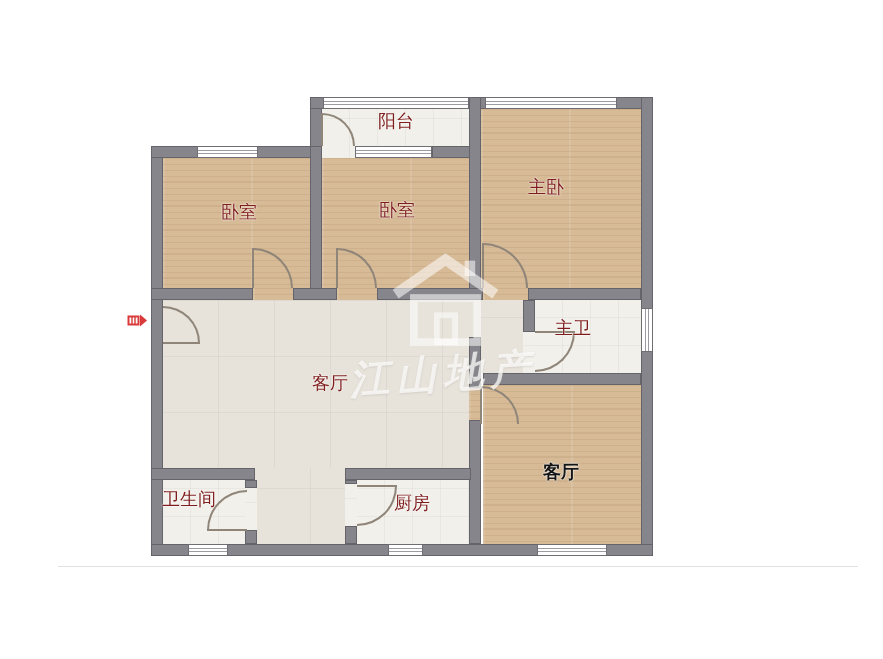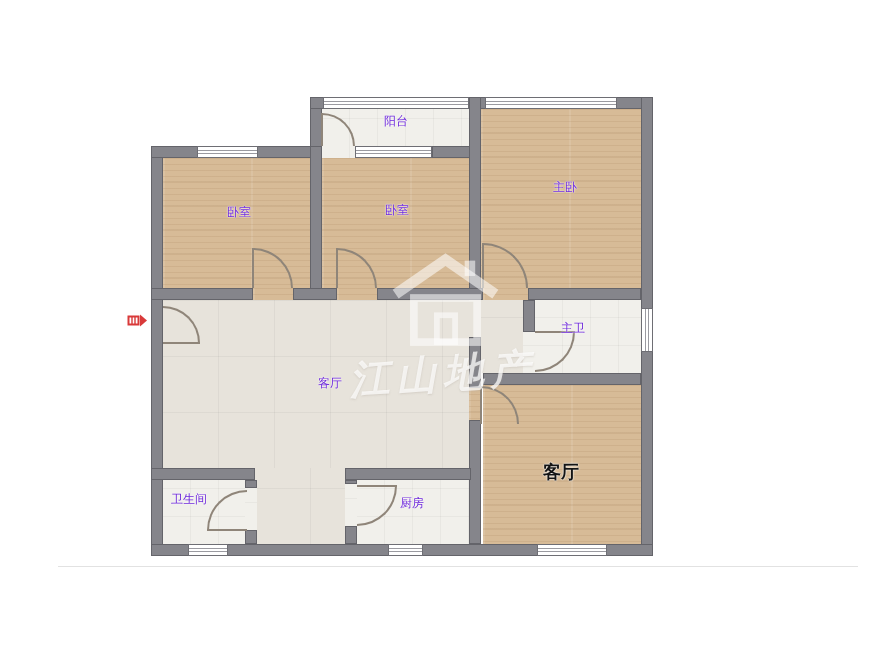--- a/index.html
+++ b/index.html
@@ -30,21 +30,21 @@
   .win-v::before,.win-v::after{content:"";position:absolute;top:0;bottom:0;width:1px;background:#9a9aa0;}
   .win-v::before{left:31%;}
   .win-v::after{left:63%;}
   
   .arc{border:0 solid #8f8579;background:transparent;}
   .arc-ne{border-top-width:2px;border-right-width:2px;border-top-right-radius:100% 100%;}
   .arc-se{border-bottom-width:2px;border-right-width:2px;border-bottom-right-radius:100% 100%;}
   .arc-nw{border-top-width:2px;border-left-width:2px;border-top-left-radius:100% 100%;}
   .panel{background:#8f8579;}
   
-  .room-label{position:absolute;transform:translate(-50%,-50%);font-size:12px;color:#6d28d9;
+  .room-label{position:absolute;transform:translate(-50%,-50%);font-size:18px;color:#7f1d1d;
     white-space:nowrap;text-shadow:0 0 2px #ffffff,0 0 1px #ffffff;z-index:30;}
   .room-label.bold{font-size:18px;font-weight:700;color:#141414;}
   
   .wm{z-index:20;pointer-events:none;}
   .wm-text{position:absolute;transform:translate(-50%,-50%) rotate(-4deg);font-size:40px;font-weight:700;
     font-style:italic;letter-spacing:7px;color:rgba(255,255,255,0.72);
     text-shadow:0 1px 2px rgba(170,160,150,0.30);white-space:nowrap;}
   .faint-line{background:#e2e2e2;}
 </style>
 </head>
@@ -142,21 +142,21 @@
         <rect x="80" y="13" width="11" height="16" stroke-width="0" fill="rgba(255,255,255,0.55)"></rect>
         <rect x="27" y="52" width="66" height="46" stroke-width="8"></rect>
         <rect x="51" y="70" width="19" height="28" stroke-width="6"></rect>
       </g>
     </svg>
   </div>
   <div class="wm-text" style="left:443px;top:374px">江山地产</div>
 
   <div class="room-label" style="left:239px;top:212px">卧室</div>
   <div class="room-label" style="left:397px;top:210px">卧室</div>
-  <div class="room-label" style="left:565px;top:187px">主卧</div>
+  <div class="room-label" style="left:546px;top:187px">主卧</div>
   <div class="room-label" style="left:396px;top:121px">阳台</div>
   <div class="room-label" style="left:573px;top:328px">主卫</div>
   <div class="room-label" style="left:330px;top:383px">客厅</div>
   <div class="room-label" style="left:189px;top:499px">卫生间</div>
   <div class="room-label" style="left:412px;top:503px">厨房</div>
   <div class="room-label bold" style="left:561px;top:472px">客厅</div>
 
   <div class="abs" style="left:127px;top:312px;width:22px;height:17px;z-index:31">
     <svg width="22" height="17" viewBox="0 0 22 17">
       <rect x="1.5" y="4.5" width="10" height="8" fill="none" stroke="#d93a3a" stroke-width="2"></rect>

